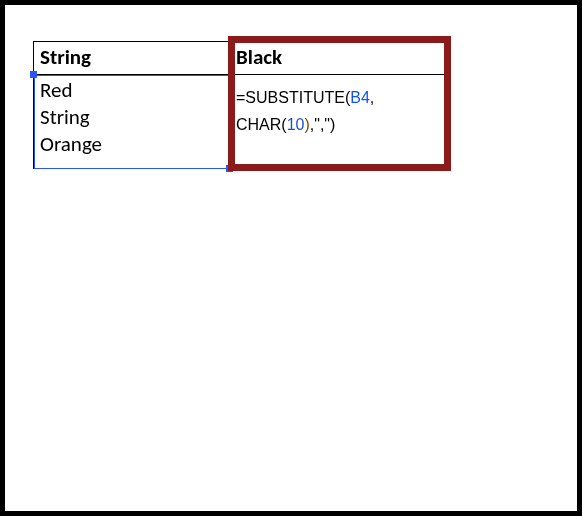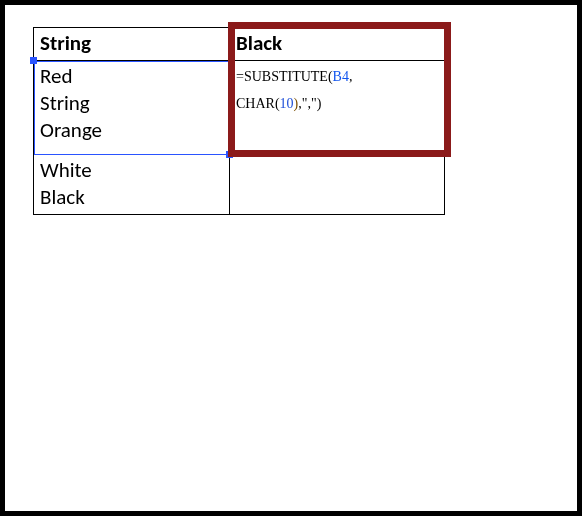--- a/index.html
+++ b/index.html
@@ -14,21 +14,21 @@
     box-sizing: border-box;
     width: 582px;
     height: 516px;
     border: 5px solid #000000;
     background: #ffffff;
     position: relative;
   }
   .sheet {
     position: absolute;
     left: 28px;
-    top: 22px;
+    top: 36px;
     width: 411px;
   }
   table.grid {
     border-collapse: collapse;
     width: 100%;
     table-layout: fixed;
   }
   table.grid col.colA { width: 196px; }
   table.grid col.colB { width: 215px; }
   table.grid th,
@@ -75,26 +75,27 @@
 
   
   .tk-plain    { color: #000000; }
   .tk-ref      { color: #1155ee; }
   .tk-num      { color: #1d4ed8; }
   .tk-paren-o  { color: #000000; }
   .tk-paren-c  { color: #000000; }
   .tk-brack-c  { color: #7a4e00; }
 
   .formula-cell {
-    font-family: Liberation Serif, serif;
-    font-size: 14px;
+    font-family: Liberation Sans, sans-serif;
+    font-size: 16px;
     line-height: 27px;
     white-space: pre-wrap;
     word-break: break-word;
     position: relative;
+    margin-top: 7px;
   }
   
   .edit-edge {
     position: absolute;
     left: 0;
     top: 0;
     bottom: 0;
     width: 2px;
     background: #ffd54a;
     opacity: 0.6;
@@ -125,27 +126,20 @@
             <div>Red</div>
             <div>String</div>
             <div>Orange</div>
           </td>
           <td class="tall" id="cell-c4" style="position:relative;">
             <span class="edit-edge"></span>
             <div class="formula-cell" id="formula-host"><span class="tk-plain">=SUBSTITUTE</span><span class="tk-paren-o">(</span><span class="tk-ref">B4</span><span class="tk-plain">,</span><br><span class="tk-plain">CHAR</span><span class="tk-paren-o">(</span><span class="tk-num">10</span><span class="tk-brack-c">)</span><span class="tk-plain">,","</span><span class="tk-paren-c">)</span></div>
           </td>
         </tr>
 
-        <tr>
-          <td>
-            <div>White</div>
-            <div>Black</div>
-          </td>
-          <td></td>
-        </tr>
 
 
       </tbody>
     </table>
 
     <div class="sel-ref" id="sel-ref" style="left: 0.5px; top: 33.5px; width: 196px; height: 94px;"></div>
     <div class="sel-handle" id="sel-h-tl" style="left: -3px; top: 30px;"></div>
     <div class="sel-handle" id="sel-h-br" style="left: 193px; top: 124px;"></div>
 
     <div class="red-highlight" id="red-hl" style="left: 194.5px; top: -5.5px; width: 223px; height: 135px;"></div>

